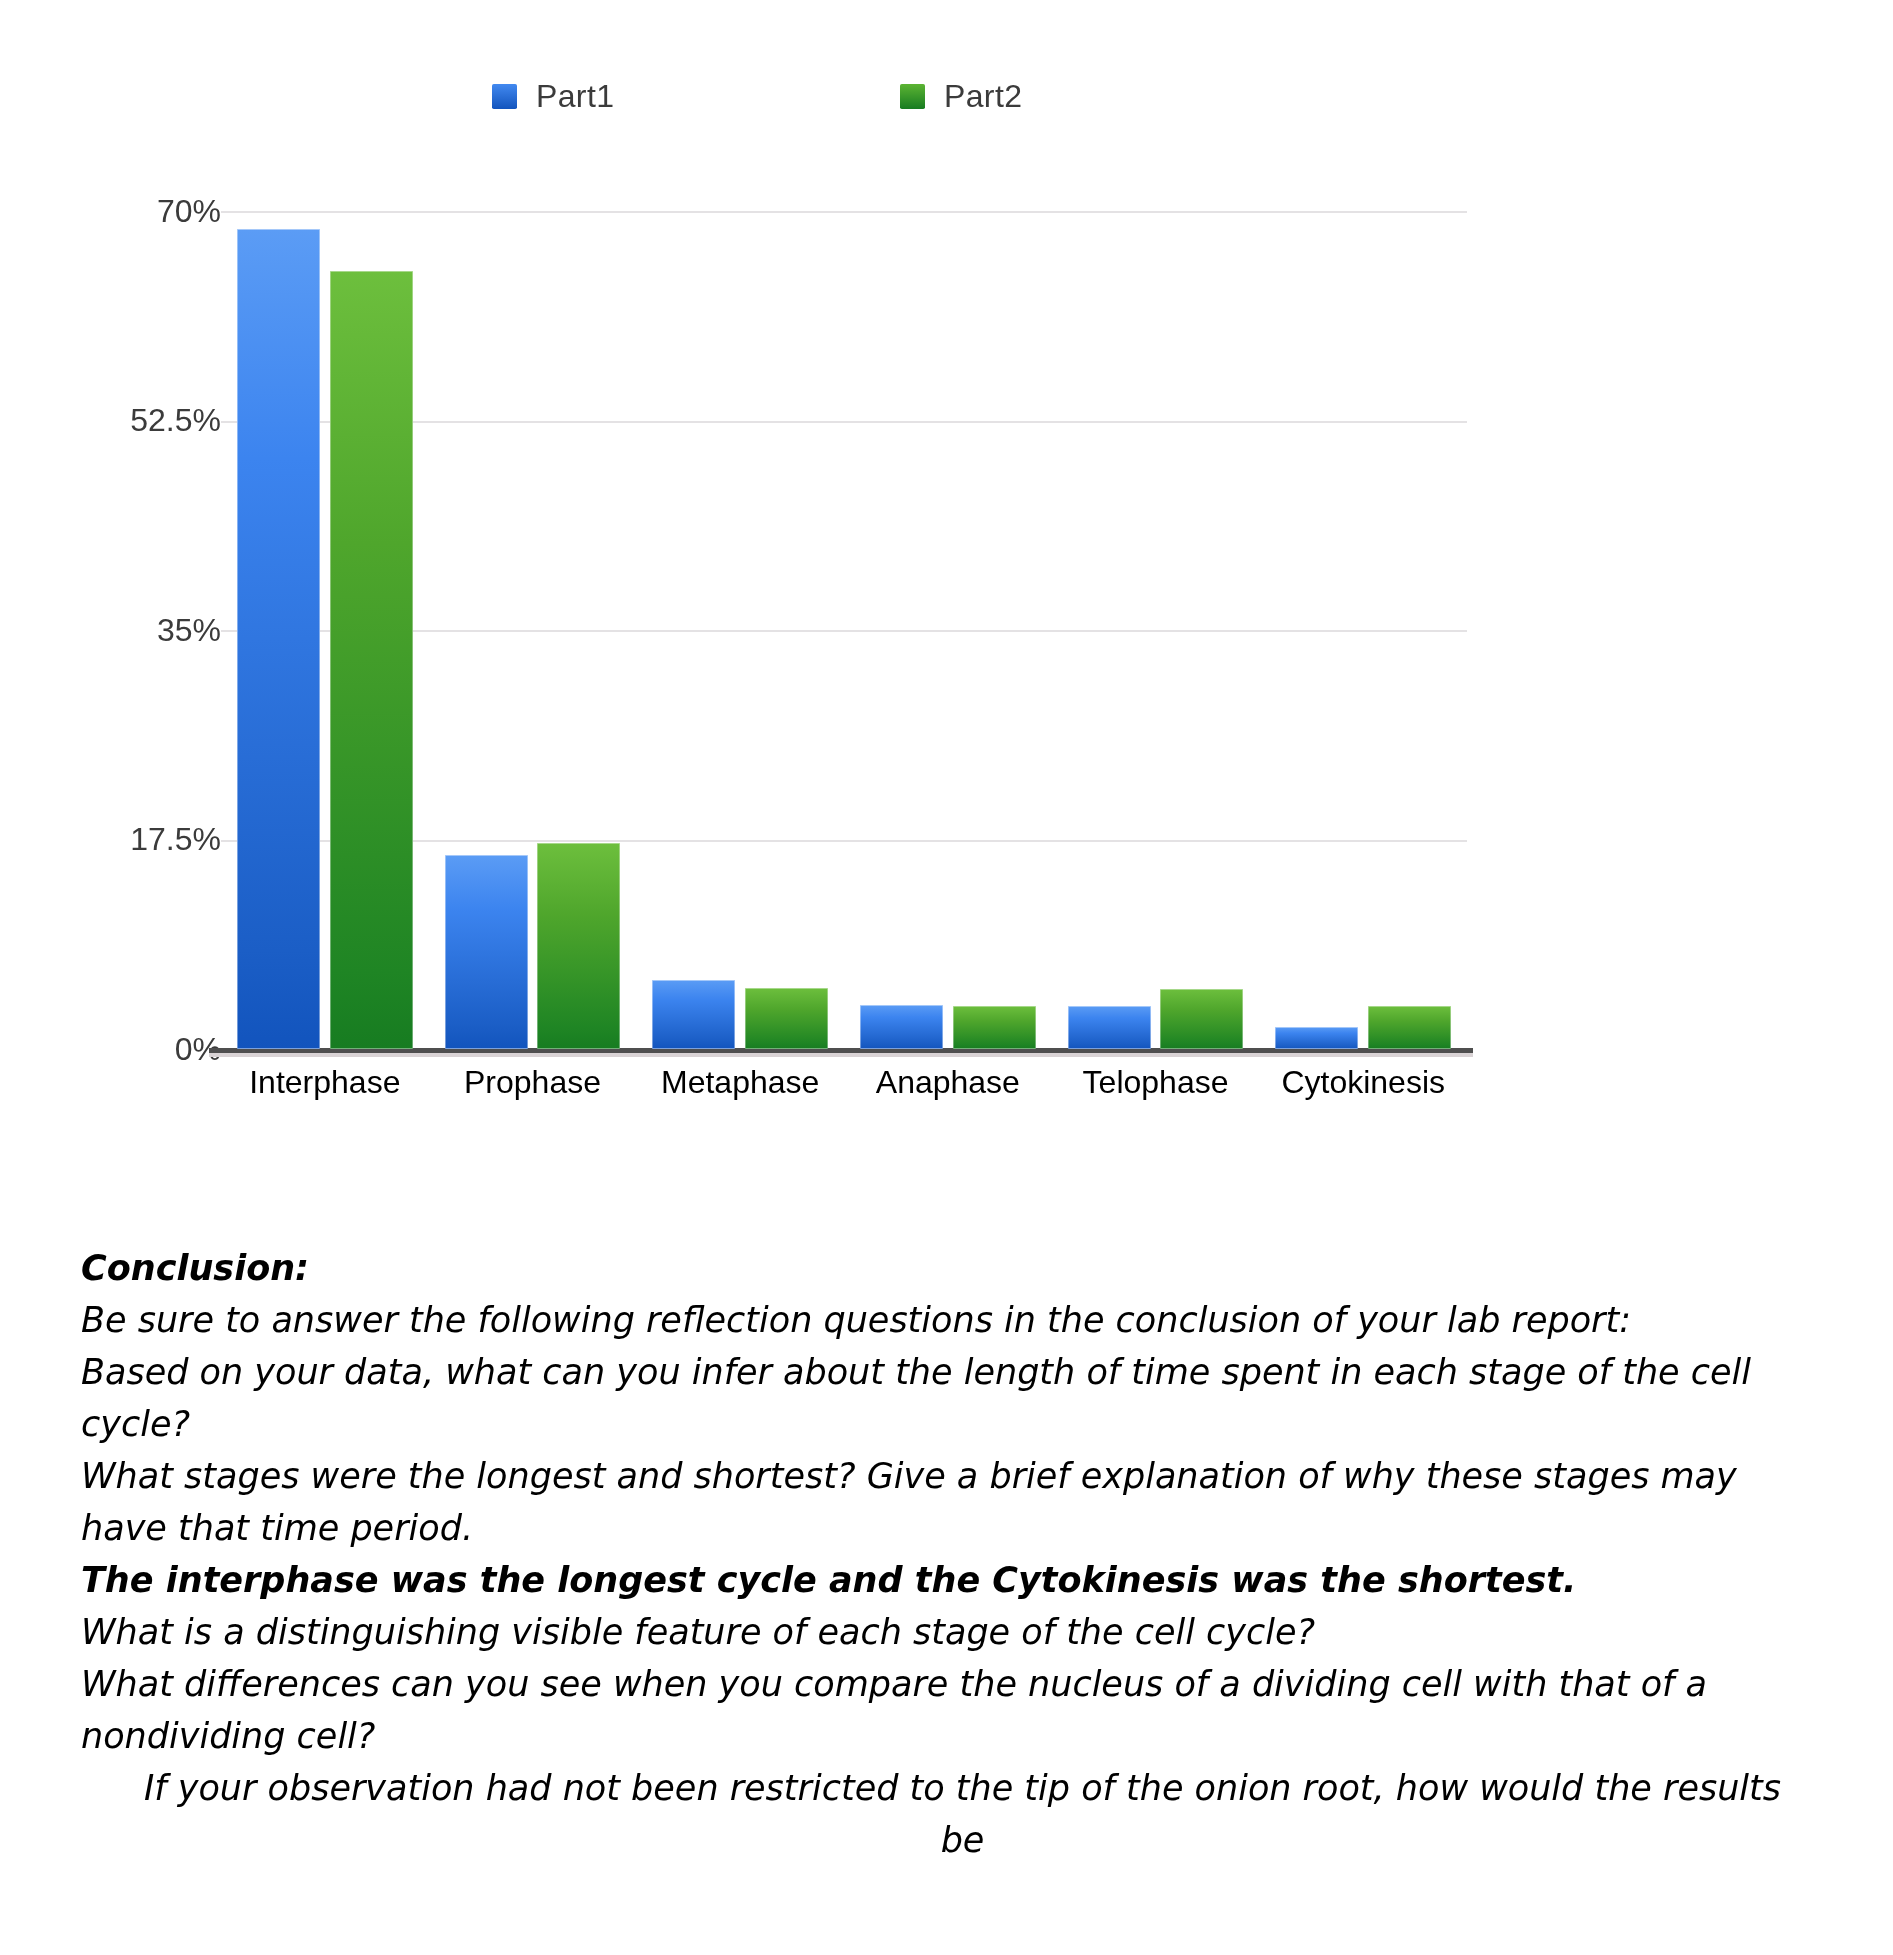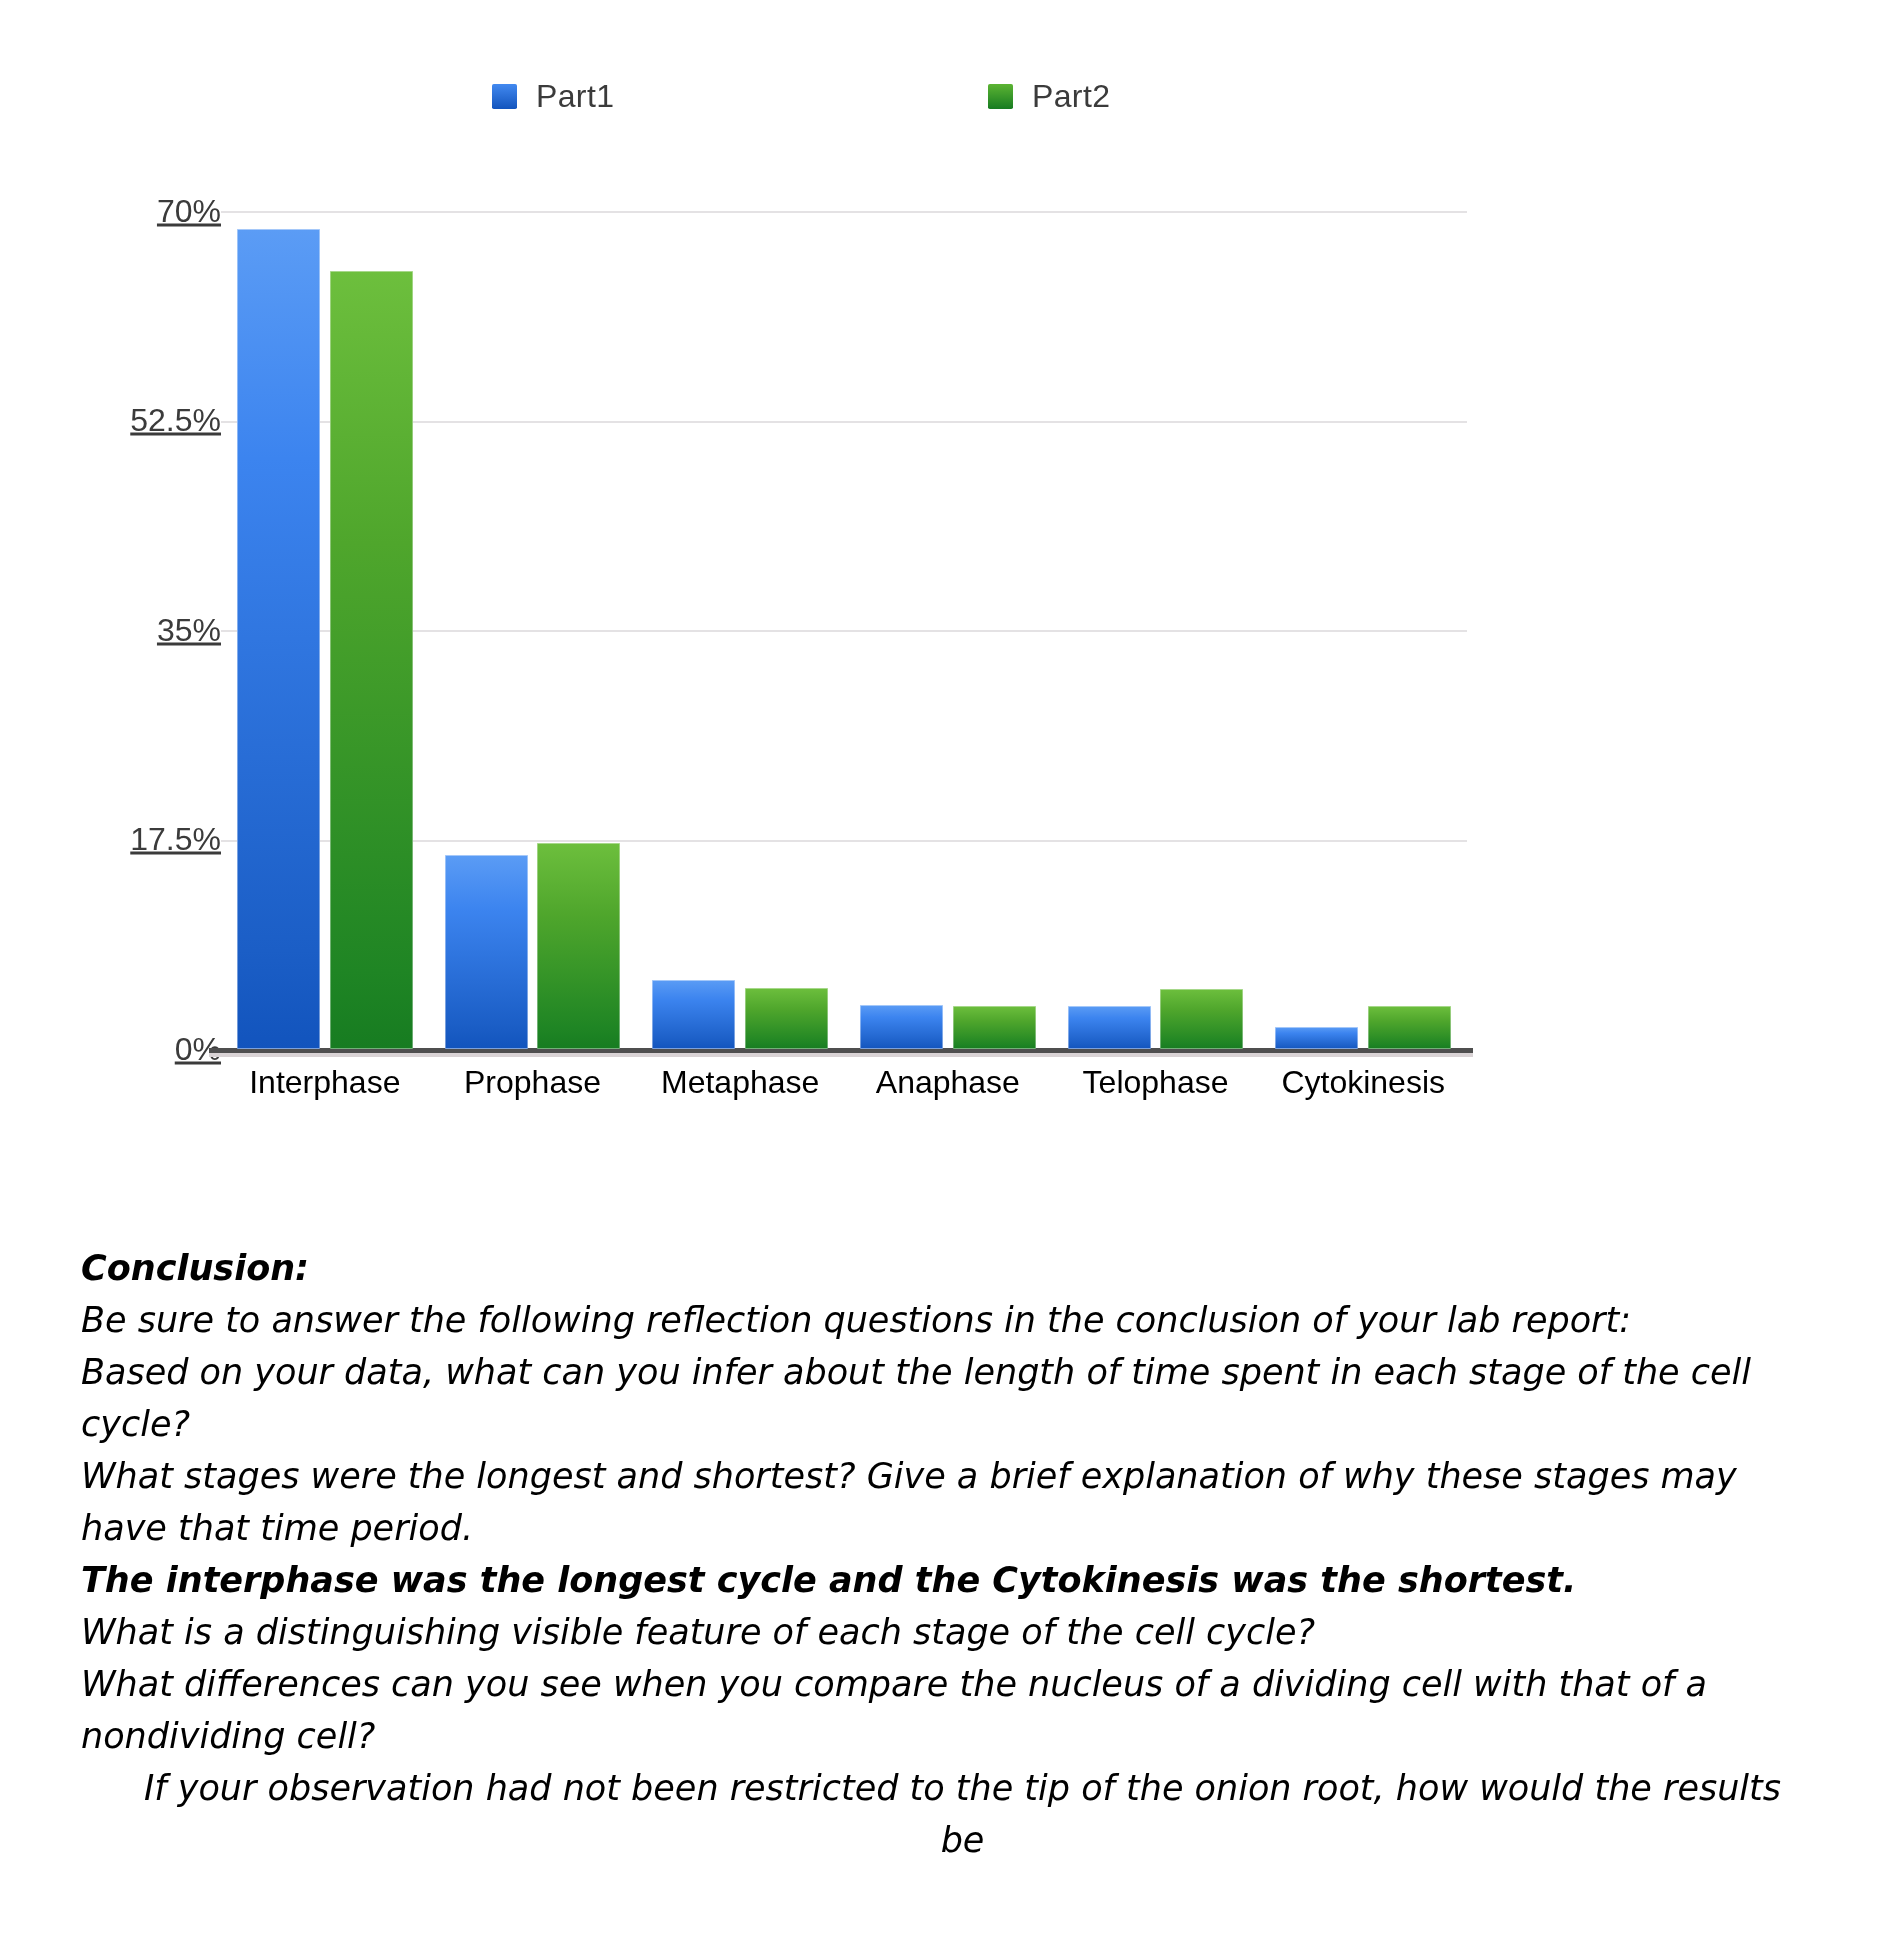--- a/index.html
+++ b/index.html
@@ -32,21 +32,21 @@
     width: 667px;
     height: 53px;
     display: flex;
     align-items: center;
   }
   .legend-item {
     display: flex;
     align-items: center;
     gap: 19.3px;
   }
-  .legend-item.first { width: 496px; text-align: right; }
+  .legend-item.first { width: 408px; text-align: right; }
   .legend-swatch {
     width: 24.6px;
     height: 24.6px;
     border-radius: 1.8px;
     display: inline-block;
   }
   .legend-swatch.blue {
     background: linear-gradient(180deg, #4289f0 0%, #1254bd 100%);
   }
   .legend-swatch.green {
@@ -69,21 +69,20 @@
   
   .ytick {
     position: absolute;
     right: 1672px;       
     width: 193px;
     text-align: right;
     font-size: 32px;
     color: #3b3b3b;
     transform: translateY(-50%);
     white-space: nowrap;
-    text-decoration: underline;
   }
 
   
   .plot-area {
     position: absolute;
     left: 221px;
     top: 211px;
     width: 1246px;
     height: 838px;
   }

